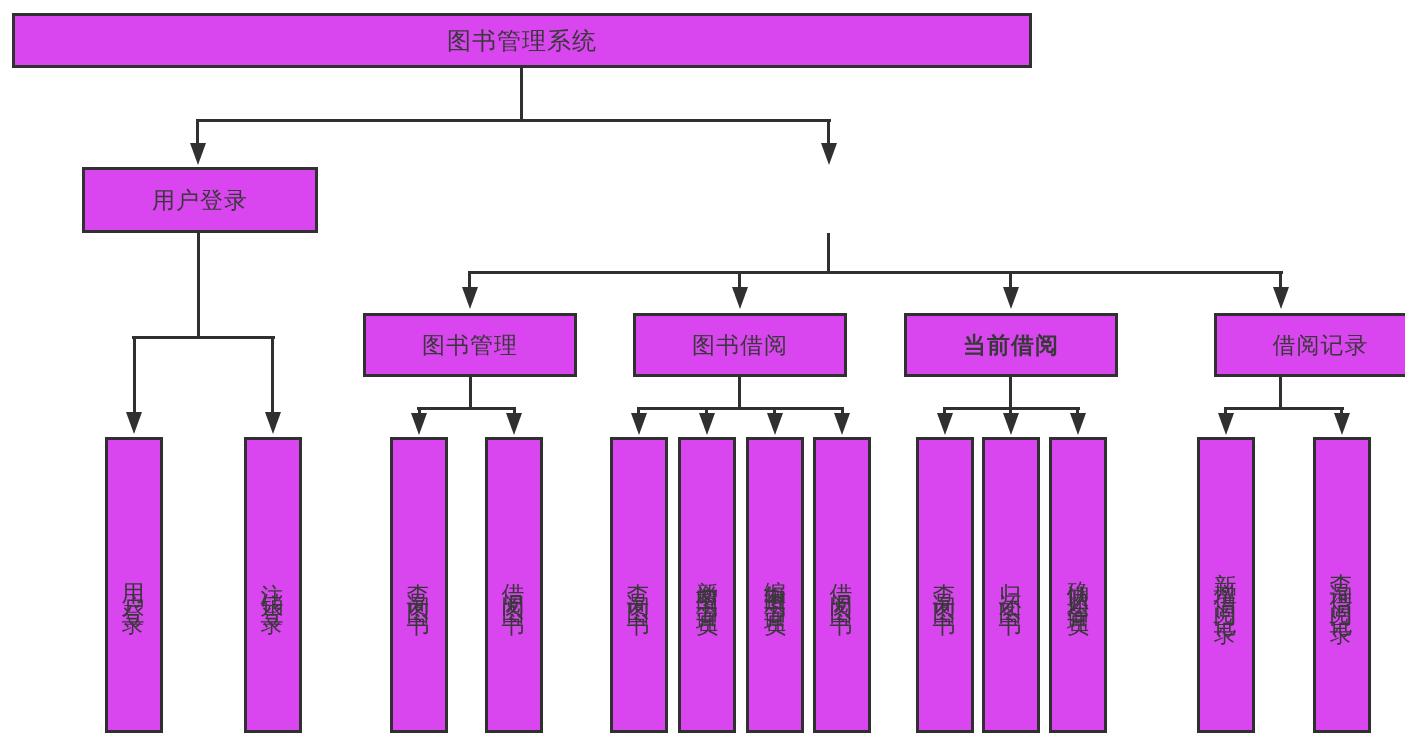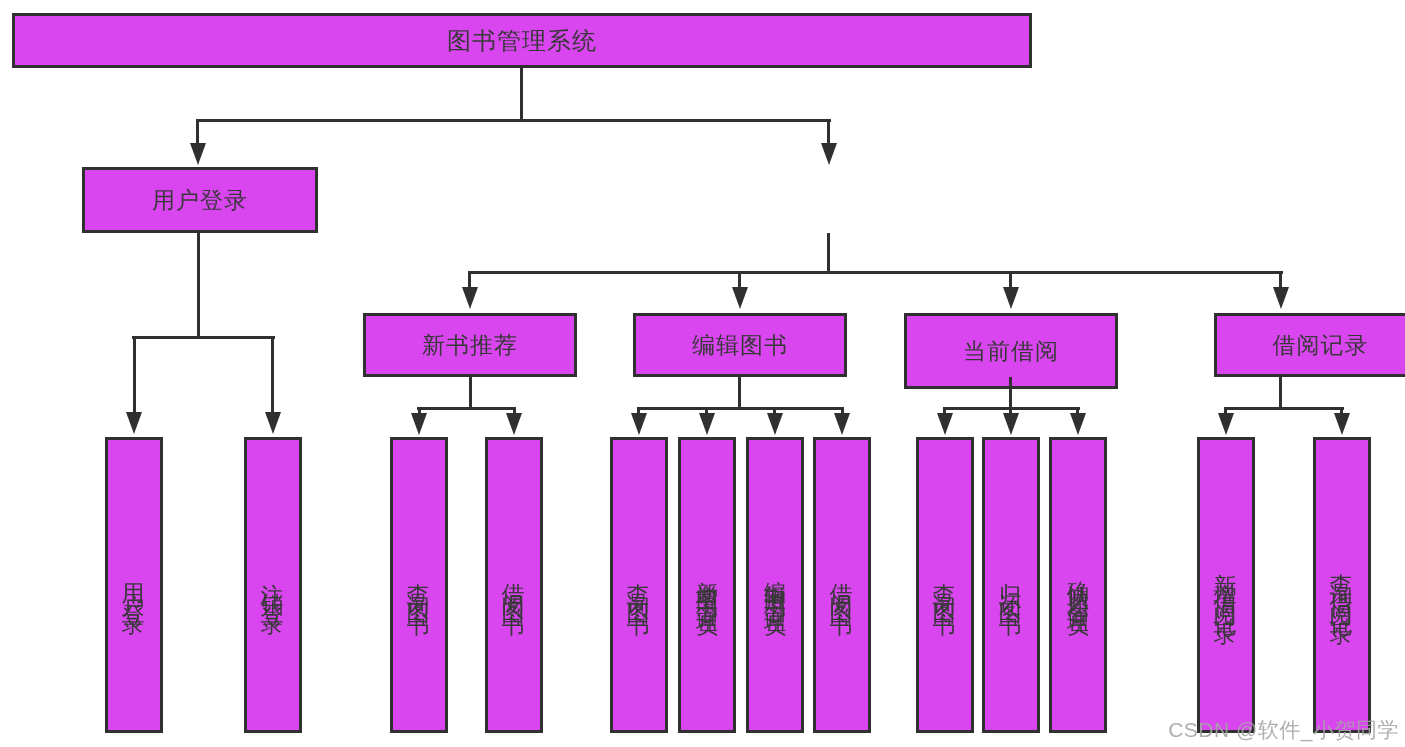--- a/index.html
+++ b/index.html
@@ -57,23 +57,23 @@
   <div class="hline" style="left:468px;top:271px;width:815px;"></div>
   <div class="vline" style="left:468px;top:271px;height:19px;"></div>
   <div class="vline" style="left:738px;top:271px;height:19px;"></div>
   <div class="vline" style="left:1009px;top:271px;height:19px;"></div>
   <div class="vline" style="left:1279px;top:271px;height:19px;"></div>
   <div class="arrow" style="left:462px;top:287px;"></div>
   <div class="arrow" style="left:732px;top:287px;"></div>
   <div class="arrow" style="left:1003px;top:287px;"></div>
   <div class="arrow" style="left:1273px;top:287px;"></div>
 
-  <div class="box" style="left:363px;top:313px;width:214px;height:64px;">新书推荐</div>
-  <div class="box" style="left:633px;top:313px;width:214px;height:64px;">编辑图书</div>
-  <div class="box" style="left:904px;top:313px;width:214px;height:76px;">当前借阅</div>
+  <div class="box" style="left:363px;top:313px;width:214px;height:64px;">图书管理</div>
+  <div class="box" style="left:633px;top:313px;width:214px;height:64px;">图书借阅</div>
+  <div class="box" style="left:904px;top:313px;width:214px;height:64px;font-weight:bold;">当前借阅</div>
   <div class="box" style="left:1214px;top:313px;width:213px;height:64px;">借阅记录</div>
 
   <div class="vline" style="left:469px;top:377px;height:33px;"></div>
   <div class="hline" style="left:417px;top:407px;width:99px;"></div>
   <div class="vline" style="left:418px;top:407px;height:9px;"></div>
   <div class="vline" style="left:513px;top:407px;height:9px;"></div>
   <div class="arrow" style="left:411px;top:413px;"></div>
   <div class="arrow" style="left:506px;top:413px;"></div>
 
   <div class="vline" style="left:738px;top:377px;height:33px;"></div>
@@ -114,15 +114,14 @@
   <div class="box leaf long" style="left:746px;top:437px;width:58px;height:296px;">编辑图书（管理员）</div>
   <div class="box leaf" style="left:813px;top:437px;width:58px;height:296px;">借阅图书</div>
 
   <div class="box leaf" style="left:916px;top:437px;width:58px;height:296px;">查询图书</div>
   <div class="box leaf" style="left:982px;top:437px;width:58px;height:296px;">归还图书</div>
   <div class="box leaf long" style="left:1049px;top:437px;width:58px;height:296px;">确认归还（管理员）</div>
 
   <div class="box leaf" style="left:1197px;top:437px;width:58px;height:296px;">新增借阅记录</div>
   <div class="box leaf" style="left:1313px;top:437px;width:58px;height:296px;">查询借阅记录</div>
 
-  <div class="watermark">CSDN @软件_小贺同学</div>
 
 </div>
 
 </body></html>

